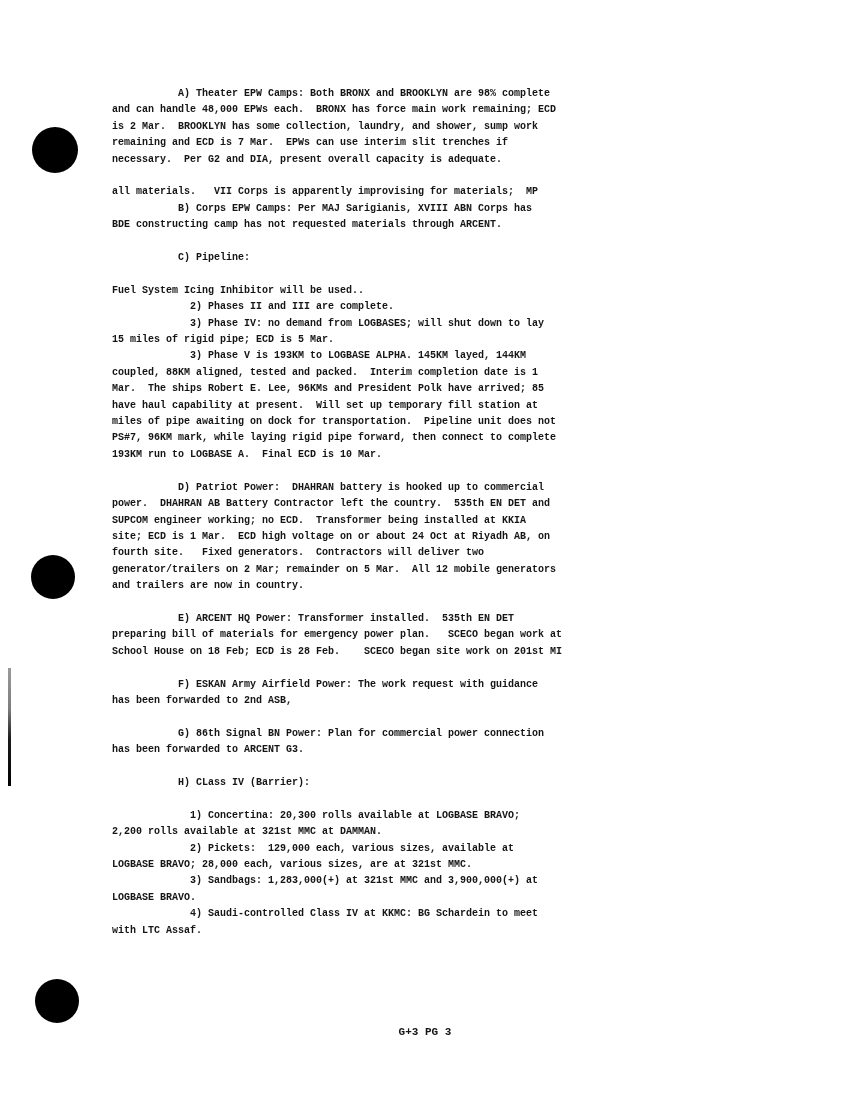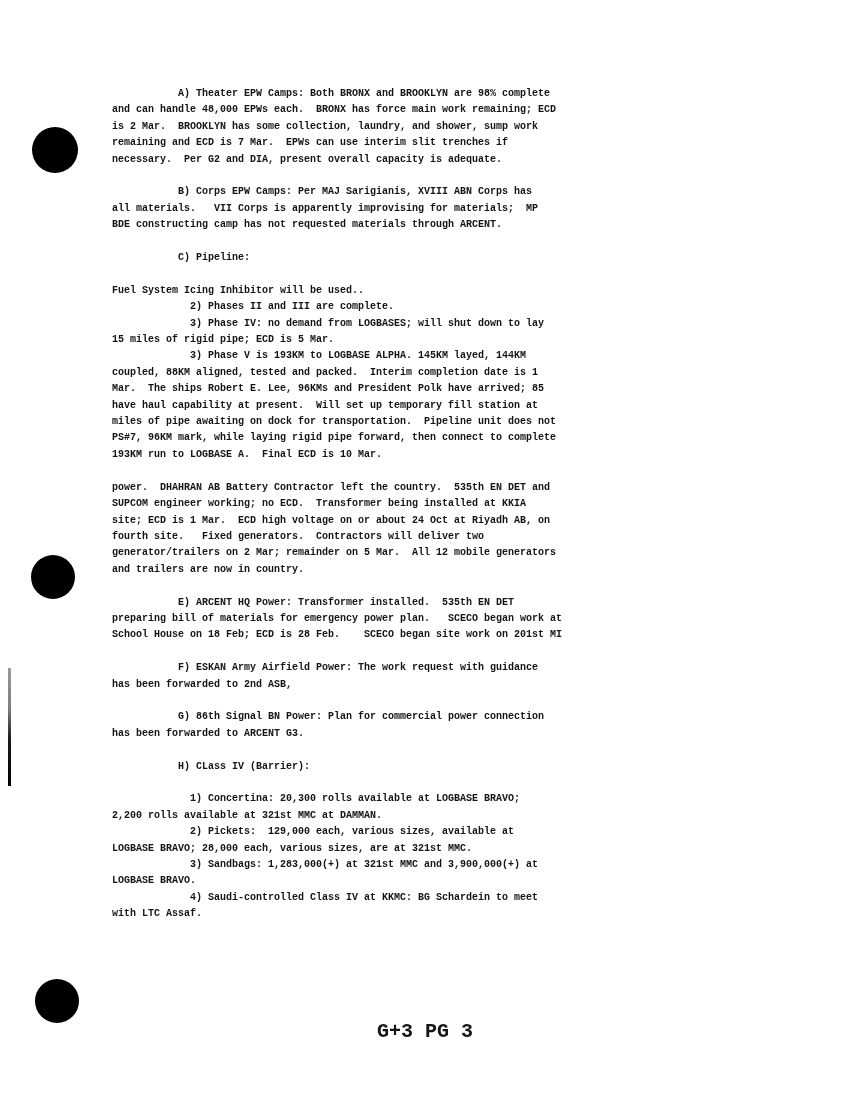--- a/index.html
+++ b/index.html
@@ -32,21 +32,21 @@
     min-height: 16.4px;
   }
   .footer {
     position: absolute;
     top: 1024px;
     left: 0;
     width: 850px;
     text-align: center;
     font-family: "Liberation Mono", "DejaVu Sans Mono", monospace;
     font-weight: 700;
-    font-size: 20px;
+    font-size: 11px;
     line-height: 16.4px;
     color: #151515;
     white-space: pre;
   }
   .hole {
     position: absolute;
     background: #000000;
     border-radius: 50%;
   }
   .hole-1 { left: 32px; top: 127px; width: 46px; height: 46px; }
@@ -73,41 +73,42 @@
 
   <div class="doc-text">
       <div class="paragraph">
         <div class="line">           A) Theater EPW Camps: Both BRONX and BROOKLYN are 98% complete</div>
         <div class="line">and can handle 48,000 EPWs each.  BRONX has force main work remaining; ECD</div>
         <div class="line">is 2 Mar.  BROOKLYN has some collection, laundry, and shower, sump work</div>
         <div class="line">remaining and ECD is 7 Mar.  EPWs can use interim slit trenches if</div>
         <div class="line">necessary.  Per G2 and DIA, present overall capacity is adequate.</div>
       </div>
       <div class="paragraph gap">
+        <div class="line">all materials.   VII Corps is apparently improvising for materials;  MP</div>
         <div class="line">           B) Corps EPW Camps: Per MAJ Sarigianis, XVIII ABN Corps has</div>
-        <div class="line">all materials.   VII Corps is apparently improvising for materials;  MP</div>
         <div class="line">BDE constructing camp has not requested materials through ARCENT.</div>
       </div>
       <div class="paragraph gap">
         <div class="line">           C) Pipeline:</div>
       </div>
       <div class="paragraph gap">
         <div class="line">Fuel System Icing Inhibitor will be used..</div>
         <div class="line">             2) Phases II and III are complete.</div>
         <div class="line">             3) Phase IV: no demand from LOGBASES; will shut down to lay</div>
         <div class="line">15 miles of rigid pipe; ECD is 5 Mar.</div>
         <div class="line">             3) Phase V is 193KM to LOGBASE ALPHA. 145KM layed, 144KM</div>
         <div class="line">coupled, 88KM aligned, tested and packed.  Interim completion date is 1</div>
         <div class="line">Mar.  The ships Robert E. Lee, 96KMs and President Polk have arrived; 85</div>
         <div class="line">have haul capability at present.  Will set up temporary fill station at</div>
         <div class="line">miles of pipe awaiting on dock for transportation.  Pipeline unit does not</div>
         <div class="line">PS#7, 96KM mark, while laying rigid pipe forward, then connect to complete</div>
         <div class="line">193KM run to LOGBASE A.  Final ECD is 10 Mar.</div>
       </div>
       <div class="paragraph gap">
+        <div class="line">           D) Patriot Power:  DHAHRAN battery is hooked up to commercial</div>
         <div class="line">power.  DHAHRAN AB Battery Contractor left the country.  535th EN DET and</div>
         <div class="line">SUPCOM engineer working; no ECD.  Transformer being installed at KKIA</div>
         <div class="line">site; ECD is 1 Mar.  ECD high voltage on or about 24 Oct at Riyadh AB, on</div>
         <div class="line">fourth site.   Fixed generators.  Contractors will deliver two</div>
         <div class="line">generator/trailers on 2 Mar; remainder on 5 Mar.  All 12 mobile generators</div>
         <div class="line">and trailers are now in country.</div>
       </div>
       <div class="paragraph gap">
         <div class="line">           E) ARCENT HQ Power: Transformer installed.  535th EN DET</div>
         <div class="line">preparing bill of materials for emergency power plan.   SCECO began work at</div>

